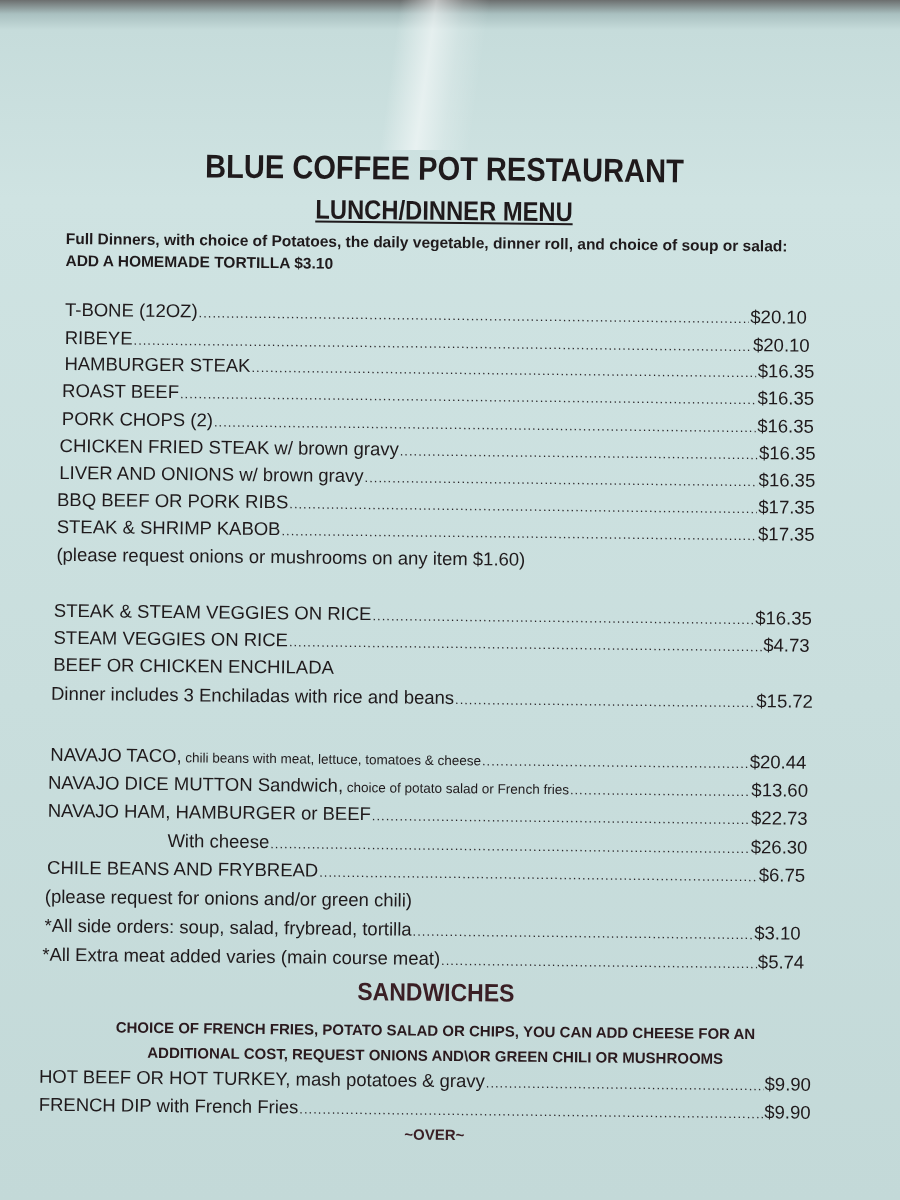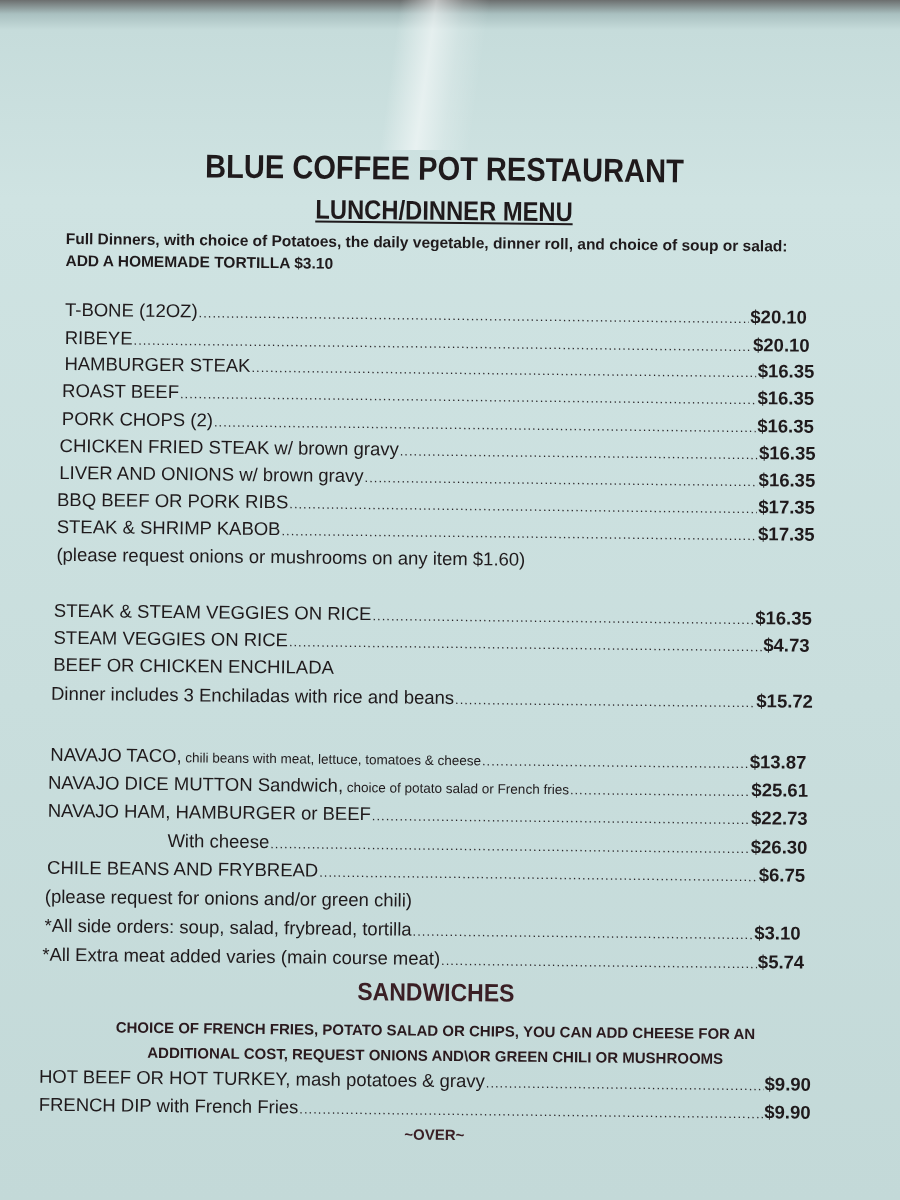--- a/index.html
+++ b/index.html
@@ -17,21 +17,21 @@
   }
   .page { position:absolute; left:0; top:0; width:900px; height:1200px; transform: rotate(0.6deg); transform-origin: 450px 600px; }
   .title { position:absolute; left:0; width:880px; text-align:center; top:150px; font-size:33px; font-weight:bold; letter-spacing:0px; transform:scaleX(0.88); }
   .subtitle { position:absolute; left:0; width:880px; text-align:center; top:196px; font-size:27px; font-weight:bold; text-decoration:underline; transform:scaleX(0.88); }
   .intro { position:absolute; left:62px; top:232px; width:740px; font-size:15.5px; font-weight:bold; line-height:22px; }
   .row { position:absolute; display:flex; align-items:baseline; font-size:18.5px; white-space:nowrap; }
   .row .name { flex:0 0 auto; }
   .row .name small { font-size:13.5px; }
   .row .dots { flex:1 1 auto; overflow:hidden; margin:0 1px; font-size:13px; letter-spacing:1px; color:#2a2528; }
   .row .dots::after { content:"..........................................................................................................................................................................................................................................................................................................."; }
-  .row .price { flex:0 0 auto;font-weight:bold; }
+  .row .price { flex:0 0 auto; }
   .note { position:absolute; font-size:18.5px; white-space:nowrap; }
   .sec-title { position:absolute; left:0; width:880px; text-align:center; top:978px; font-size:25px; font-weight:bold; color:#3a1f25; transform:scaleX(0.92); }
   .sec-desc { position:absolute; left:40px; width:800px; text-align:center; top:1018px; font-size:15px; font-weight:bold; line-height:25px; color:#2a1a1e; }
   .over { position:absolute; left:0; width:880px; text-align:center; top:1126px; font-size:15px; font-weight:bold; color:#3a1f25; }
 </style>
 </head>
 <body>
 
 <div class="glare"></div>
 
@@ -100,26 +100,26 @@
   <div class="note" style="left:54px;top:658px">BEEF OR CHICKEN ENCHILADA</div>
   <div class="row" style="left:52px;width:762px;top:687px">
       <span class="name">Dinner includes 3 Enchiladas with rice and beans</span>
       <span class="dots"></span>
       <span class="price">$15.72</span>
     </div>
 
   <div class="row" style="left:52px;width:756px;top:748px">
       <span class="name"><span>NAVAJO TACO,</span><small> chili beans with meat, lettuce, tomatoes &amp; cheese</small></span>
       <span class="dots"></span>
-      <span class="price">$13.87</span>
+      <span class="price">$20.44</span>
     </div>
   <div class="row" style="left:50px;width:760px;top:776px">
       <span class="name"><span>NAVAJO DICE MUTTON Sandwich,</span><small> choice of potato salad or French fries</small></span>
       <span class="dots"></span>
-      <span class="price">$25.61</span>
+      <span class="price">$13.60</span>
     </div>
   <div class="row" style="left:50px;width:760px;top:804px">
       <span class="name">NAVAJO HAM, HAMBURGER or BEEF</span>
       <span class="dots"></span>
       <span class="price">$22.73</span>
     </div>
   <div class="row" style="left:170px;width:640px;top:833px">
       <span class="name">With cheese </span>
       <span class="dots"></span>
       <span class="price">$26.30</span>

